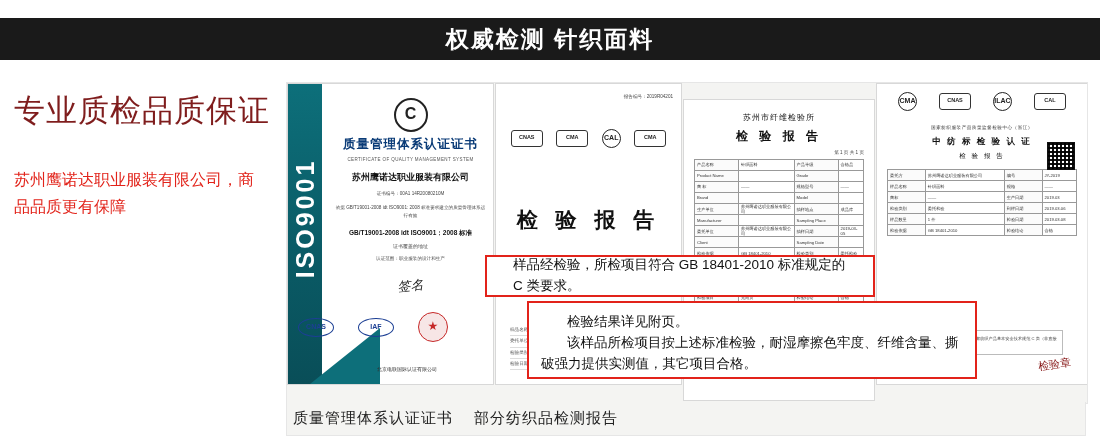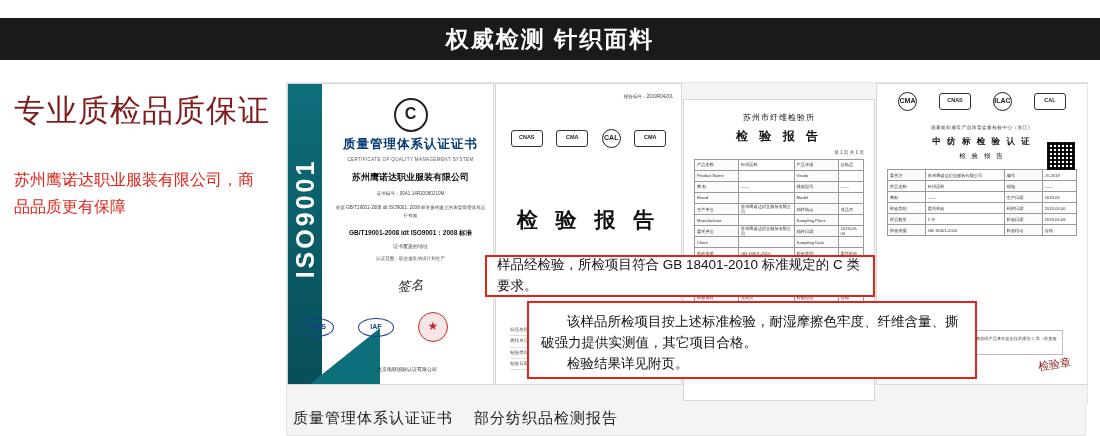--- a/index.html
+++ b/index.html
@@ -393,21 +393,21 @@
 
   
   .callout {
     position: absolute;
     background: #ffffff;
     border: 2px solid #e2231a;
     box-sizing: border-box;
     color: #111;
     font-size: 13.5px;
     line-height: 1.55;
-    padding: 6px 10px;
+    padding: 6px 26px;
   }
   .callout1 {
     left: 198px; top: 172px;
     width: 390px; height: 42px;
     display: flex;
     align-items: center;
   }
   .callout2 {
     left: 240px; top: 218px;
     width: 450px; height: 78px;
@@ -639,22 +639,22 @@
     </tbody>
       </table>
     <div class="note">经检验，所检项目符合 GB 18401-2010 国家纺织产品基本安全技术规范 C 类（非直接接触皮肤类）要求。</div>
     <div class="stamp">检验章</div>
   </div>
 
   <div class="callout callout1">
     <span>样品经检验，所检项目符合 GB 18401-2010 标准规定的 C 类要求。</span>
   </div>
   <div class="callout callout2">
+    <div class="indent">检验结果详见附页。</div>
     <div class="indent">该样品所检项目按上述标准检验，耐湿摩擦色牢度、纤维含量、撕破强力提供实测值，其它项目合格。</div>
-    <div class="indent">检验结果详见附页。</div>
   </div>
 
 </div>
 
 <div class="caption-bar">
   <span class="caption c1">质量管理体系认证证书</span>
   <span class="caption c2">部分纺织品检测报告</span>
 </div>
 
 </body></html>

